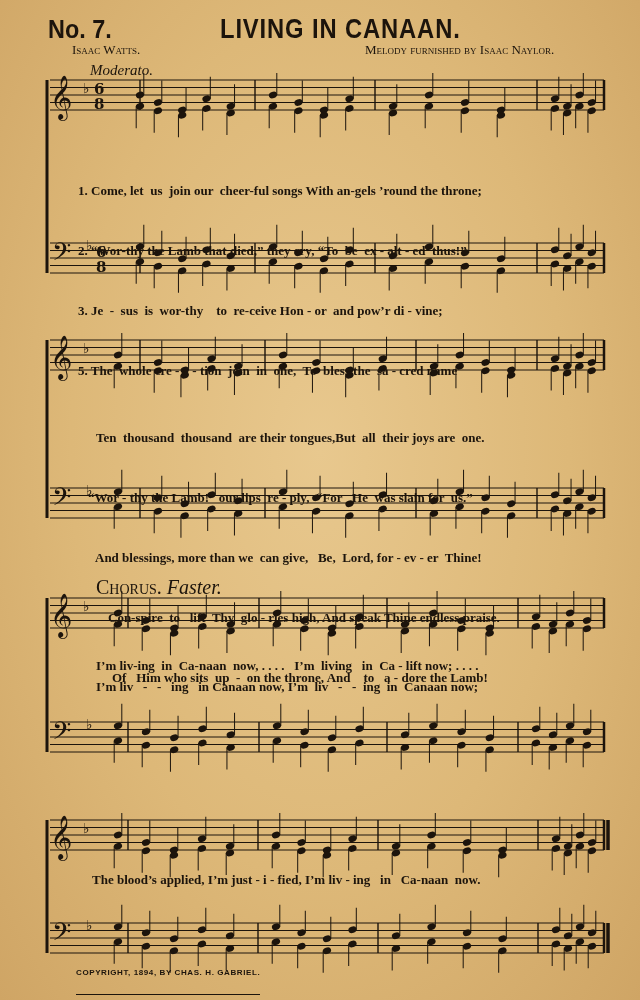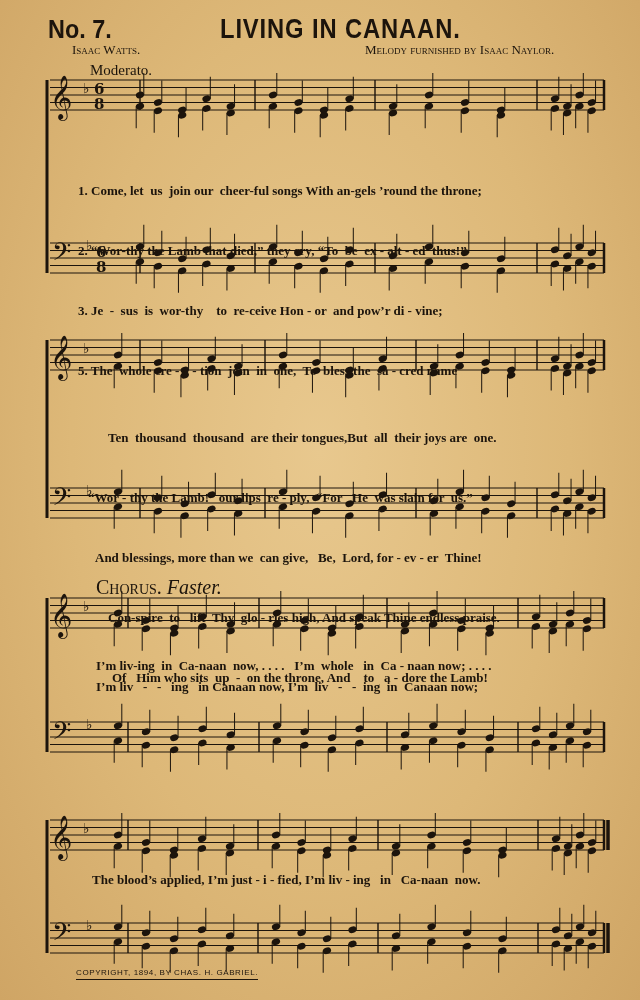--- a/index.html
+++ b/index.html
@@ -5,23 +5,23 @@
   html, body { margin:0; padding:0; }
   body {
     width:640px; height:1000px; overflow:hidden;
     background: radial-gradient(ellipse at 50% 45%, #e8c88e 0%, #ddb878 55%, #cfa565 100%);
     font-family: "Liberation Serif", serif; color:#1c140c; position:relative;
   }
   .abs { position:absolute; }
   .hdr-no { left:48px; top:14px; font-family:"Liberation Sans", sans-serif; font-weight:bold; font-size:26px; letter-spacing:0px; transform:scaleX(0.9); transform-origin:left; }
   .hdr-title { left:220px; top:14px; font-family:"Liberation Sans", sans-serif; font-weight:bold; font-size:27px; letter-spacing:1px; transform:scaleX(0.88); transform-origin:left; }
   .credit { font-size:13px; font-variant:small-caps; top:42px; }
-  .tempo { font-size:15px; }
+  .tempo { font-style:italic; font-size:15px; }
   .lyr { font-size:13px; white-space:pre; line-height:20px;font-weight:bold; }
-  .copy { left:76px; top:968px; font-family:"Liberation Sans", sans-serif; font-size:8px; font-weight:normal; letter-spacing:.6px; border-bottom:1px solid #1c140c; padding-bottom:2px; }
+  .copy { left:76px; top:968px; font-family:"Liberation Sans", sans-serif; font-size:8px; font-weight:bold; letter-spacing:.6px; border-bottom:1px solid #1c140c; padding-bottom:17px; }
   svg { position:absolute; left:0; top:0; }
 </style>
 </head>
 <body>
 
 <div class="abs hdr-no">No. 7.</div>
 <div class="abs hdr-title">LIVING IN CANAAN.</div>
 <div class="abs credit" style="left:72px">Isaac Watts.</div>
 <div class="abs credit" style="left:365px">Melody furnished by Isaac Naylor.</div>
 <div class="abs tempo" style="left:90px;top:62px">Moderato.</div>
@@ -680,28 +680,28 @@
   </svg>
 
 <div class="abs lyr" style="left:78px;top:141px">
   <div>1. Come, let  us  join our  cheer-ful songs With an-gels ’round the throne;</div>
   <div>2. “Wor-thy the Lamb that died,” they cry, “To  be  ex - alt - ed  thus!”</div>
   <div>3. Je  -  sus  is  wor-thy    to  re-ceive Hon - or  and pow’r di - vine;</div>
   <div>5. The  whole cre - a - tion  join  in  one,  To  bless the  sa - cred name</div>
 </div>
 
 <div class="abs lyr" style="left:88px;top:388px">
-  <div style="margin-left:20px">Ten  thousand  thousand  are their tongues,But  all  their joys are  one.</div>
+  <div style="margin-left:8px">Ten  thousand  thousand  are their tongues,But  all  their joys are  one.</div>
   <div>“Wor - thy the Lamb!” our lips  re - ply,  “For   He  was slain for  us.”</div>
   <div style="margin-left:7px">And blessings, more than we  can give,   Be,  Lord, for - ev - er  Thine!</div>
   <div style="margin-left:20px">Con-spire  to   lift  Thy  glo - ries high, And speak Thine endless praise.</div>
   <div style="margin-left:24px">Of   Him who sits  up  -  on the throne, And    to   a - dore the Lamb!</div>
 </div>
 
 <div class="abs" style="left:96px;top:576px;font-size:20px">
   <span style="font-variant:small-caps">Chorus.</span>
   <span style="font-style:italic">Faster.</span>
 </div>
-<div class="abs lyr" style="left:96px;top:656px">I’m liv-ing  in  Ca-naan  now, . . . .   I’m  whole   in  Ca - naan now; . . . .</div>
+<div class="abs lyr" style="left:96px;top:656px">I’m liv-ing  in  Ca-naan  now, . . . .   I’m  living   in  Ca - lift now; . . . .</div>
 <div class="abs lyr" style="left:96px;top:677px">I’m liv   -   -   ing   in Canaan now, I’m  liv   -   -  ing  in  Canaan now;</div>
 <div class="abs lyr" style="left:92px;top:870px">The blood’s applied, I’m just - i - fied, I’m liv - ing   in   Ca-naan  now.</div>
 
 <div class="abs copy">COPYRIGHT, 1894, BY CHAS. H. GABRIEL.</div>
 
 </body></html>

